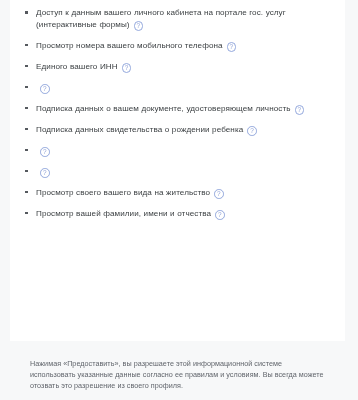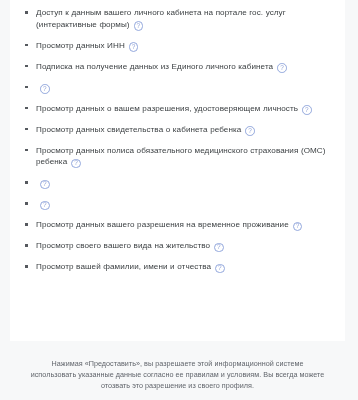--- a/index.html
+++ b/index.html
@@ -105,60 +105,53 @@
     display: flex;
     align-items: flex-start;
     justify-content: center;
     padding: 17px 20px 0 20px;
   }
 
   .consent-footer-text {
     font-size: 7.2px;
     line-height: 11.2px;
     color: #60646b;
-    text-align: center;
     margin: 0;
     letter-spacing: 0.005em;
   }
 </style>
 </head>
 <body>
 
 <div id="consent-screen">
 
   <div class="scope-card">
     <ul class="scope-list" id="scope-list">
         <li class="scope-item"><span class="bullet"></span><span class="scope-text">Доступ к данным вашего личного кабинета на портале гос. услуг (интерактивные формы)</span><span class="help-icon">
             <span>?</span>
           </span></li>
-        <li class="scope-item"><span class="bullet"></span><span class="scope-text">Просмотр данных ИНН</span><span class="help-icon">
+        <li class="scope-item"><span class="bullet"></span><span class="scope-text">Просмотр номера вашего мобильного телефона</span><span class="help-icon">
             <span>?</span>
           </span></li>
-        <li class="scope-item"><span class="bullet"></span><span class="scope-text">Подписка на получение данных из Единого личного кабинета</span><span class="help-icon">
+        <li class="scope-item"><span class="bullet"></span><span class="scope-text">Единого вашего ИНН</span><span class="help-icon">
             <span>?</span>
           </span></li>
         <li class="scope-item"><span class="bullet"></span><span class="help-icon">
             <span>?</span>
           </span></li>
-        <li class="scope-item"><span class="bullet"></span><span class="scope-text">Просмотр данных о вашем разрешения, удостоверяющем личность</span><span class="help-icon">
+        <li class="scope-item"><span class="bullet"></span><span class="scope-text">Подписка данных о вашем документе, удостоверяющем личность</span><span class="help-icon">
             <span>?</span>
           </span></li>
-        <li class="scope-item"><span class="bullet"></span><span class="scope-text">Просмотр данных свидетельства о кабинета ребенка</span><span class="help-icon">
-            <span>?</span>
-          </span></li>
-        <li class="scope-item"><span class="bullet"></span><span class="scope-text">Просмотр данных полиса обязательного медицинского страхования (ОМС) ребенка</span><span class="help-icon">
+        <li class="scope-item"><span class="bullet"></span><span class="scope-text">Подписка данных свидетельства о рождении ребенка</span><span class="help-icon">
             <span>?</span>
           </span></li>
         <li class="scope-item"><span class="bullet"></span><span class="help-icon">
             <span>?</span>
           </span></li>
         <li class="scope-item"><span class="bullet"></span><span class="help-icon">
-            <span>?</span>
-          </span></li>
-        <li class="scope-item"><span class="bullet"></span><span class="scope-text">Просмотр данных вашего разрешения на временное проживание</span><span class="help-icon">
             <span>?</span>
           </span></li>
         <li class="scope-item"><span class="bullet"></span><span class="scope-text">Просмотр своего вашего вида на жительство</span><span class="help-icon">
             <span>?</span>
           </span></li>
         <li class="scope-item"><span class="bullet"></span><span class="scope-text">Просмотр вашей фамилии, имени и отчества</span><span class="help-icon">
             <span>?</span>
           </span></li>
       </ul>
   </div>

